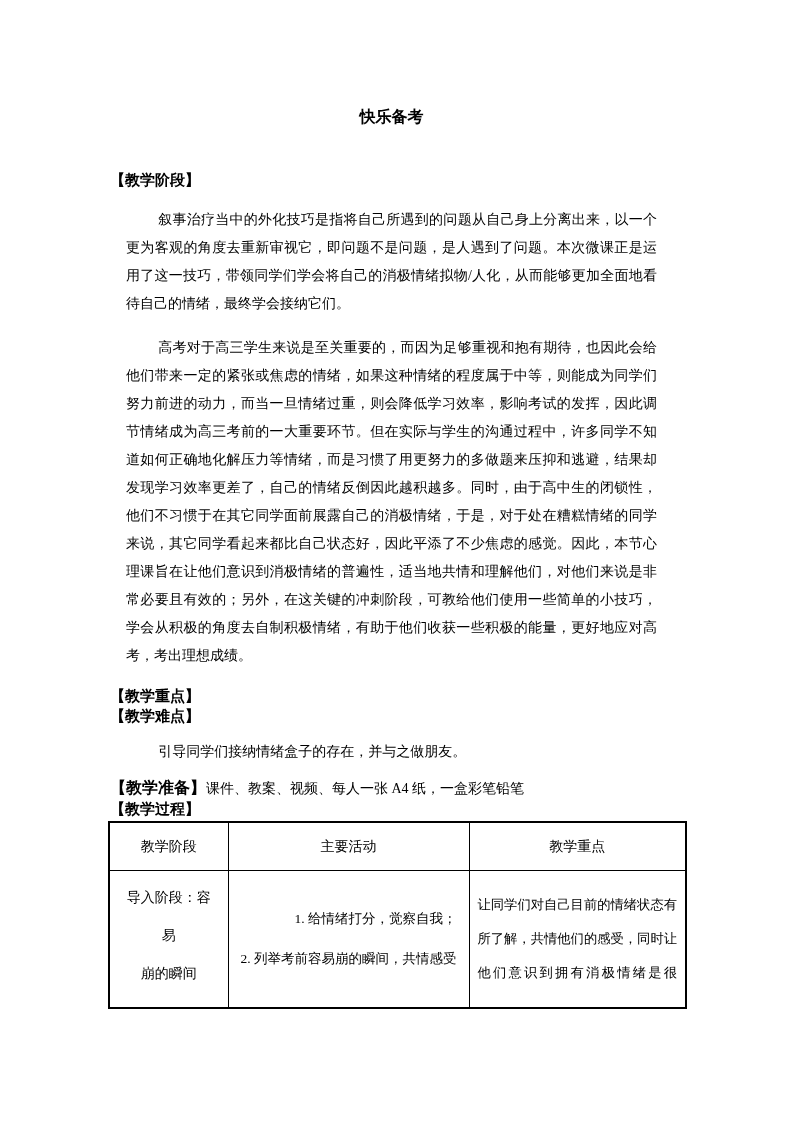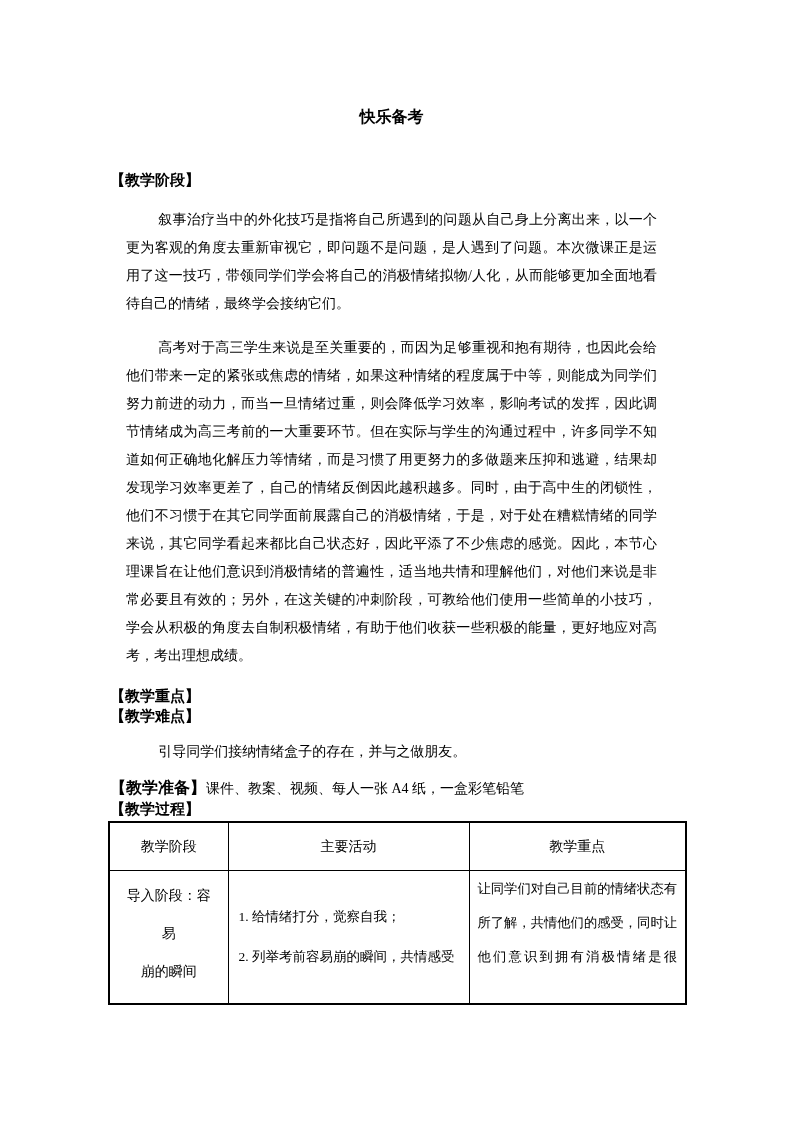--- a/index.html
+++ b/index.html
@@ -78,24 +78,25 @@
     line-height: 38px;
     padding-top: 6px !important;
   }
   .act-cell {
     vertical-align: middle;
     font-size: 13.5px;
     line-height: 40px;
     padding-left: 10px !important;
     white-space: nowrap;
     overflow: hidden;
+    text-align: right;
   }
   .intent-cell {
     vertical-align: top;
-    padding: 1px 8px !important;
+    padding: 17px 8px !important;
     overflow: hidden;
   }
   .intent-cell .intent {
     font-size: 13.3px;
     line-height: 34px;
     text-align: justify;
     text-align-last: justify;
   }
 </style>
 </head>

